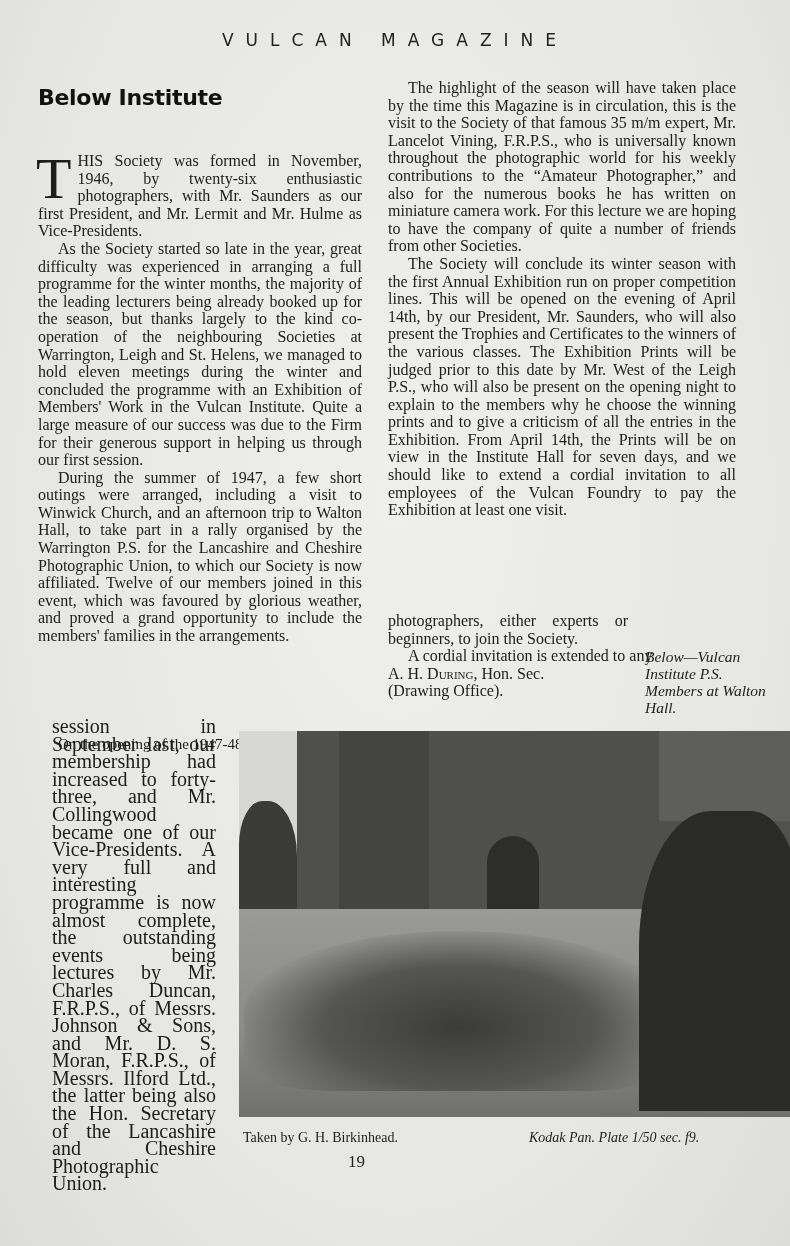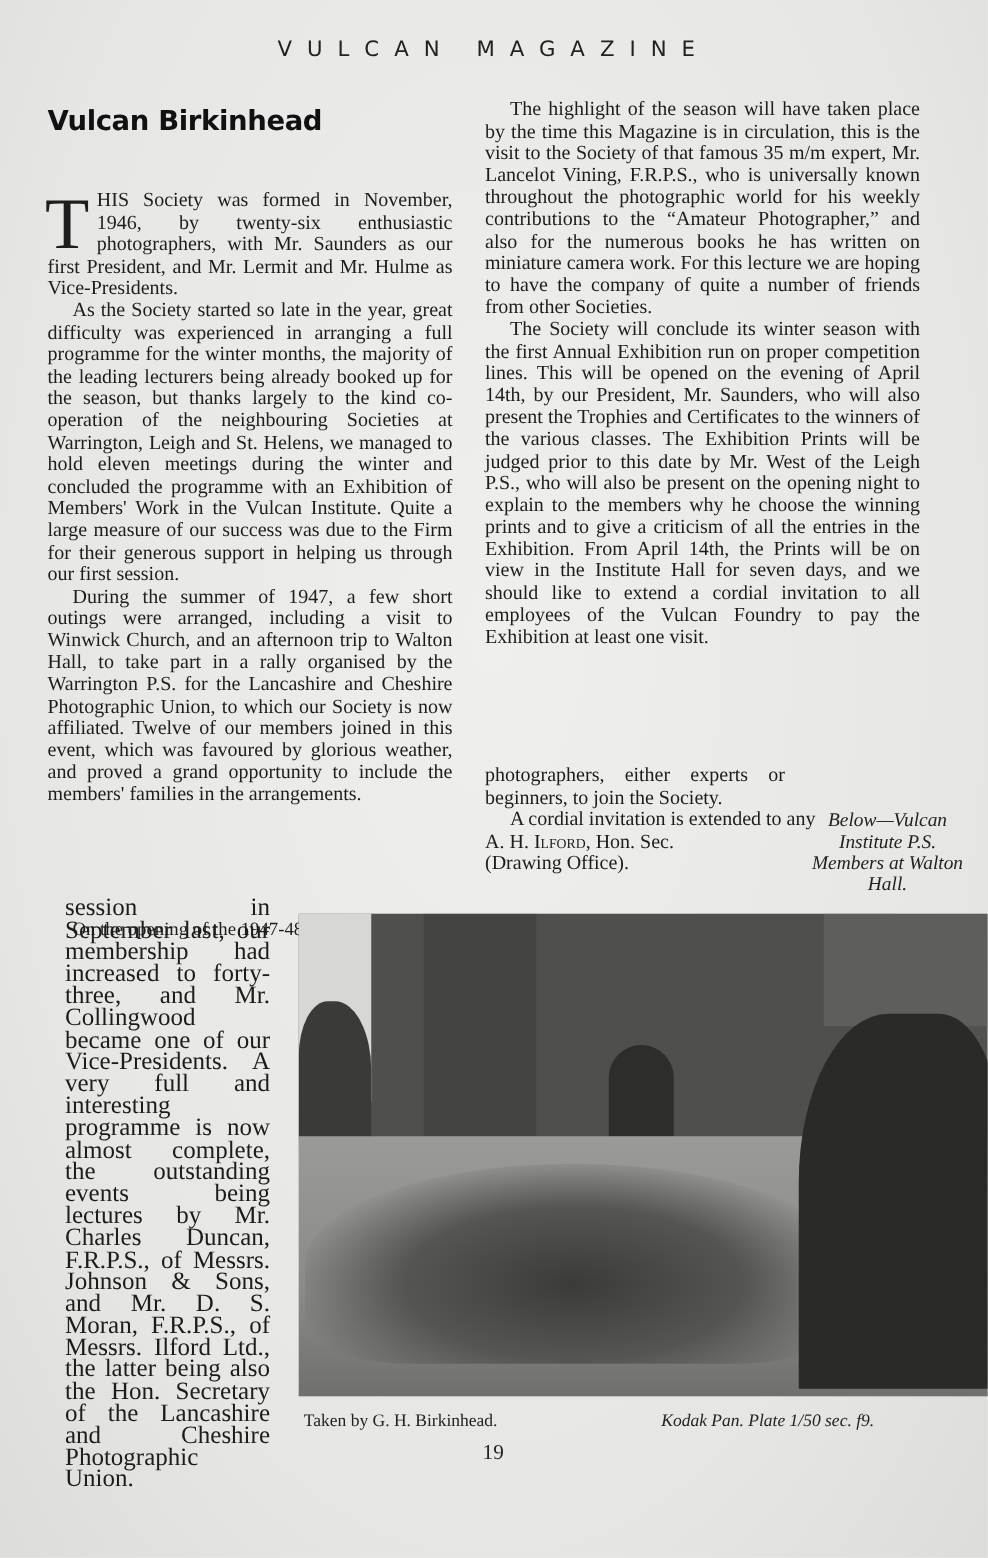--- a/index.html
+++ b/index.html
@@ -20,46 +20,46 @@
   .dropcap{float:left;font-size:58px;line-height:46px;margin:4px 6px 0 -2px;font-family:"Liberation Serif",serif;}
   .first{text-indent:0 !important;}
   .wrap-para{position:absolute;left:38px;top:736px;width:322px;font-size:15px;line-height:17.6px;text-align:justify;}
   .wrap-para .intro{text-indent:20px;white-space:nowrap;}
   .narrow{position:absolute;left:52px;top:718px;width:164px;font-size:20px;line-height:17.6px;text-align:justify;}
   .sign1{margin-left:34px;text-indent:0;}
   .sign2{margin-left:97px;}
   .sc{font-variant:small-caps;}
   .invite{position:absolute;left:388px;top:612px;width:240px;font-size:16px;line-height:17.6px;text-align:justify;}
   .invite p{margin:0;}
-  .photo-cap{position:absolute;left:645px;top:648px;width:130px;font-style:italic;font-size:15.5px;line-height:17px;color:#222;text-align:center;}
+  .photo-cap{position:absolute;left:645px;top:648px;width:130px;font-style:italic;font-size:15.5px;line-height:17px;color:#222;}
   .photo{position:absolute;left:239px;top:731px;width:551px;height:386px;overflow:hidden;
         background:linear-gradient(#5a5a58 0%,#4a4a48 45%,#7e7e7b 50%,#8a8a86 70%,#6c6c69 100%);}
   .photo .sky{position:absolute;left:0;top:0;width:60px;height:150px;background:#d7d7d4;}
   .photo .tree-l{position:absolute;left:0;top:70px;width:58px;height:110px;border-radius:40% 50% 0 0;background:#3a3a38;}
   .photo .hall{position:absolute;left:58px;top:0;width:420px;height:178px;background:#4f4f4d;}
   .photo .tower{position:absolute;left:100px;top:0;width:90px;height:178px;background:#444442;}
   .photo .arch{position:absolute;left:248px;top:105px;width:52px;height:73px;border-radius:26px 26px 0 0;background:#2d2d2c;}
   .photo .wing{position:absolute;left:420px;top:0;width:131px;height:90px;background:#5e5e5b;}
   .photo .bush{position:absolute;left:400px;top:80px;width:160px;height:300px;border-radius:45% 30% 0 0;background:#2a2a29;}
   .photo .lawn{position:absolute;left:0;top:178px;width:551px;height:208px;background:linear-gradient(#9a9a96,#8a8a87 60%,#6f6f6c);}
   .photo .group{position:absolute;left:5px;top:200px;width:430px;height:160px;border-radius:50% 50% 20% 20%;
         background:radial-gradient(ellipse at 50% 60%,#3b3b39 0%,#555553 45%,rgba(138,138,135,0) 75%);}
   .caption-left{position:absolute;left:243px;top:1130px;font-size:14px;color:#222;}
   .caption-right{position:absolute;left:529px;top:1130px;font-style:italic;font-size:14px;color:#222;}
-  .page-num{position:absolute;left:386px;top:1152px;font-size:17px;color:#222;}
+  .page-num{position:absolute;left:348px;top:1152px;font-size:17px;color:#222;}
 </style>
 </head>
 <body>
 
 <div class="page">
 
   <div class="running-head">VULCAN MAGAZINE</div>
 
   <h1 class="title" style="margin:0;">
-    <span class="l">Vulcan Birkinhead</span>
+    <span class="l">Below Institute</span>
   </h1>
 
   <div class="col" id="col-left">
     <p class="first"><span class="dropcap">T</span><span>HIS Society was formed in November, 1946, by twenty-six enthusiastic photographers, with Mr. Saunders as our first President, and Mr. Lermit and Mr. Hulme as Vice-Presidents.</span></p>
     <p>As the Society started so late in the year, great difficulty was experienced in arranging a full programme for the winter months, the majority of the leading lecturers being already booked up for the season, but thanks largely to the kind co-operation of the neighbouring Societies at Warrington, Leigh and St. Helens, we managed to hold eleven meetings during the winter and concluded the programme with an Exhibition of Members' Work in the Vulcan Institute. Quite a large measure of our success was due to the Firm for their generous support in helping us through our first session.</p>
     <p>During the summer of 1947, a few short outings were arranged, including a visit to Winwick Church, and an afternoon trip to Walton Hall, to take part in a rally organised by the Warrington P.S. for the Lancashire and Cheshire Photographic Union, to which our Society is now affiliated. Twelve of our members joined in this event, which was favoured by glorious weather, and proved a grand opportunity to include the members' families in the arrangements.</p>
   </div>
 
   <div class="wrap-para">
     <div class="intro">On the opening of the 1947-48 winter</div>
@@ -67,21 +67,21 @@
   <div class="narrow">session in September last, our membership had increased to forty-three, and Mr. Collingwood became one of our Vice-Presidents. A very full and interesting programme is now almost complete, the outstanding events being lectures by Mr. Charles Duncan, F.R.P.S., of Messrs. Johnson &amp; Sons, and Mr. D. S. Moran, F.R.P.S., of Messrs. Ilford Ltd., the latter being also the Hon. Secretary of the Lancashire and Cheshire Photographic Union.</div>
 
   <div class="col" id="col-right">
     <p>The highlight of the season will have taken place by the time this Magazine is in circulation, this is the visit to the Society of that famous 35 m/m expert, Mr. Lancelot Vining, F.R.P.S., who is universally known throughout the photographic world for his weekly contributions to the “Amateur Photographer,” and also for the numerous books he has written on miniature camera work. For this lecture we are hoping to have the company of quite a number of friends from other Societies.</p>
     <p>The Society will conclude its winter season with the first Annual Exhibition run on proper competition lines. This will be opened on the evening of April 14th, by our President, Mr. Saunders, who will also present the Trophies and Certificates to the winners of the various classes. The Exhibition Prints will be judged prior to this date by Mr. West of the Leigh P.S., who will also be present on the opening night to explain to the members why he choose the winning prints and to give a criticism of all the entries in the Exhibition. From April 14th, the Prints will be on view in the Institute Hall for seven days, and we should like to extend a cordial invitation to all employees of the Vulcan Foundry to pay the Exhibition at least one visit.</p>
   </div>
 
   <div class="invite">
     <p>photographers, either experts or beginners, to join the Society.</p>
     <p style="text-indent:20px;white-space:nowrap;">A cordial invitation is extended to any</p>
-    <p class="sign1"><span class="sc">A. H. Ilford</span><span>, Hon. Sec.</span></p>
+    <p class="sign1"><span class="sc">A. H. During</span><span>, Hon. Sec.</span></p>
     <p class="sign2">(Drawing Office).</p>
   </div>
 
   <div class="photo-cap">Below—Vulcan Institute P.S. Members at Walton Hall.</div>
 
   <div class="photo">
     <div class="sky"></div>
     <div class="tree-l"></div>
     <div class="hall"></div>
     <div class="tower"></div>

